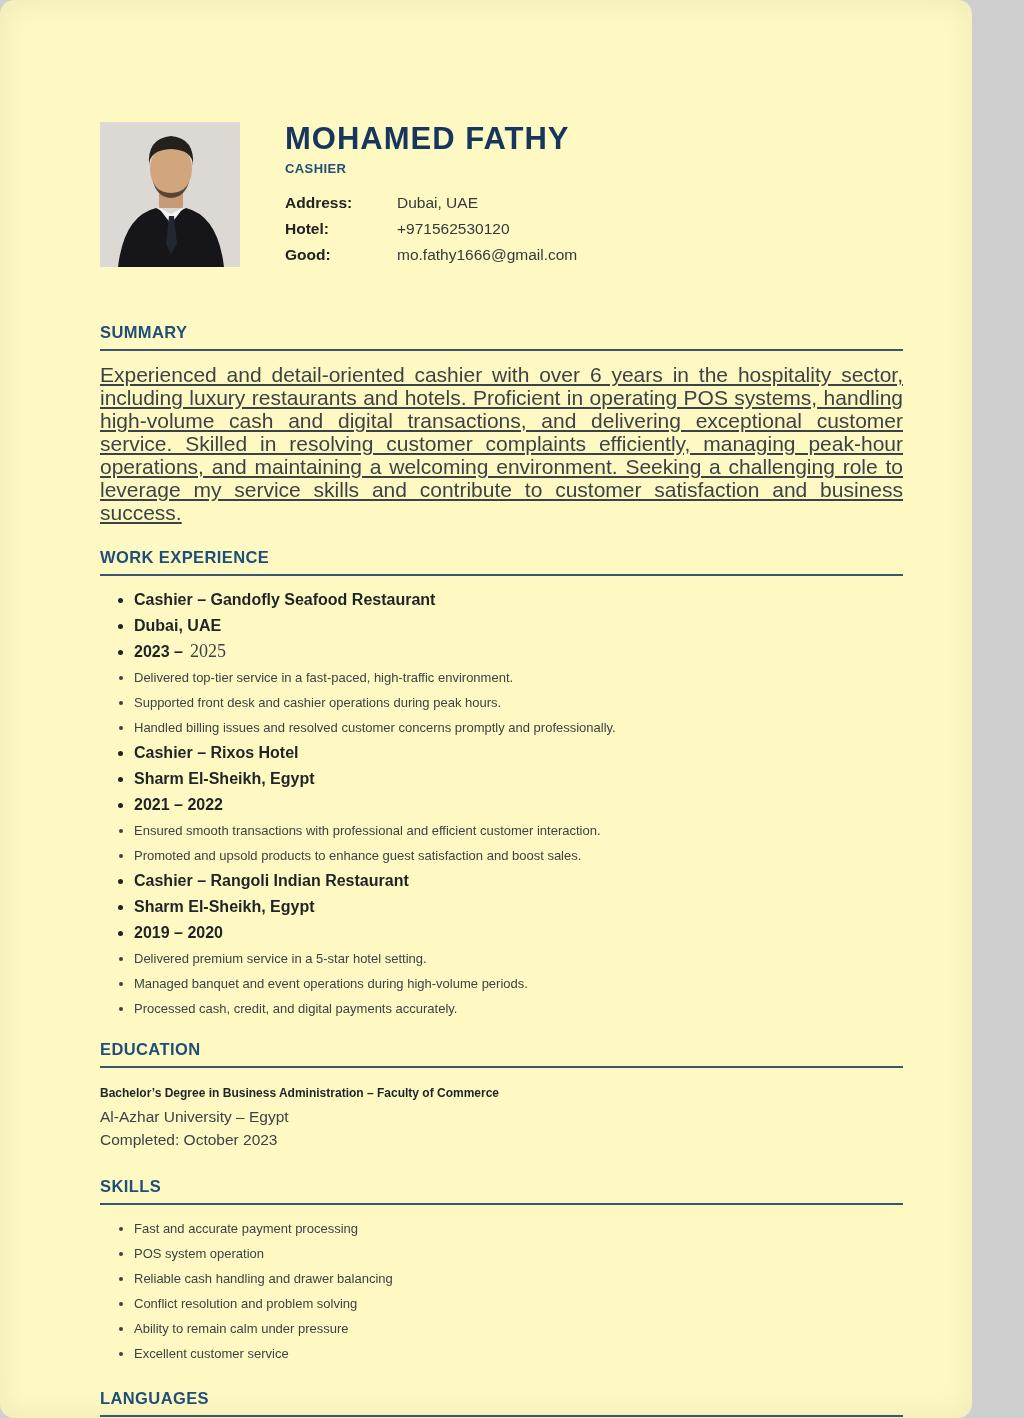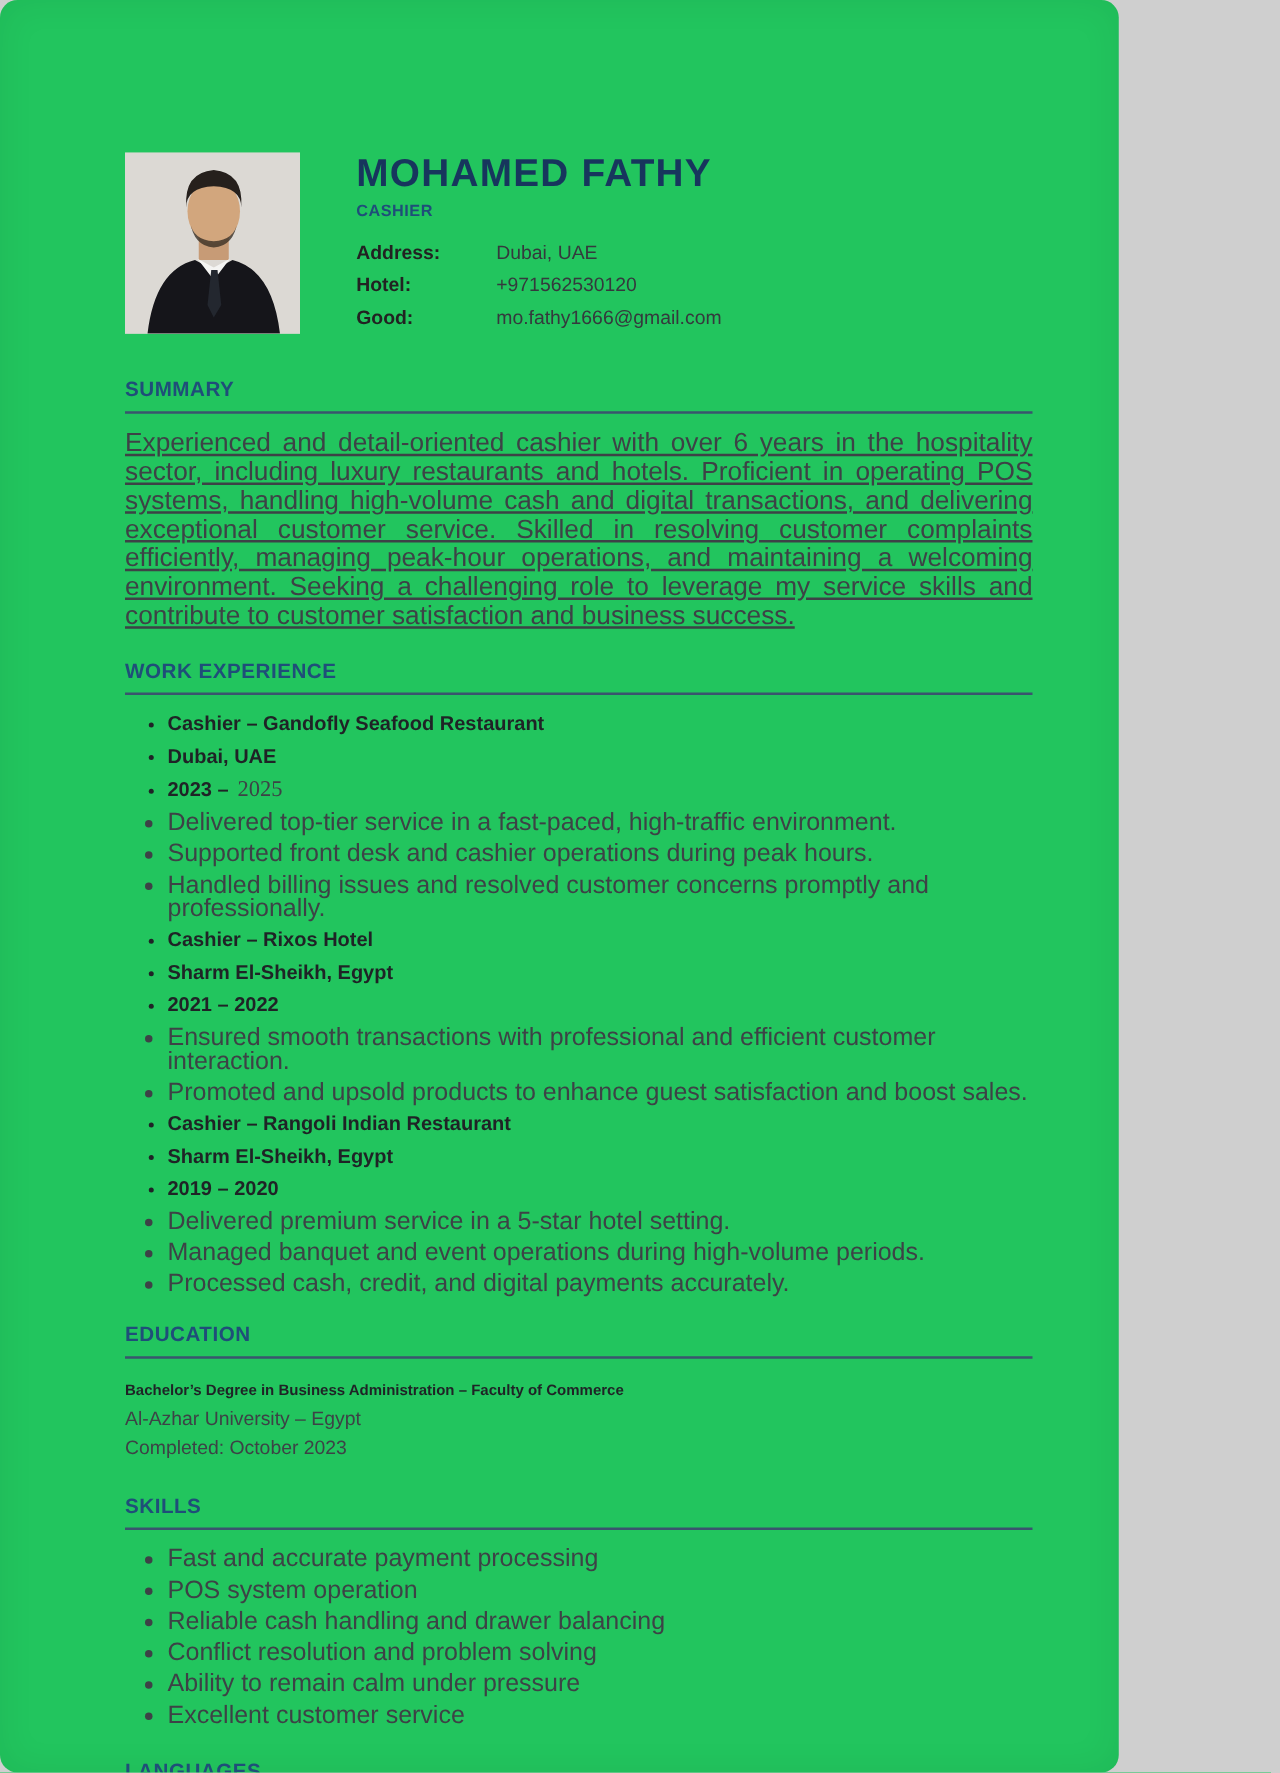--- a/index.html
+++ b/index.html
@@ -11,22 +11,22 @@
   }
   *{margin:0;padding:0;box-sizing:border-box;}
   html,body{width:1024px;}
   body{
     width:1024px;height:1418px;
     background:#cfcfcf;
     font-family:"Liberation Sans","DejaVu Sans",sans-serif;
     overflow:hidden;
   }
   .page{
-    width:895px;height:1418px;
-    background:#22c55e;
+    width:972px;height:1418px;
+    background:#fef9c3;
     border-radius:14px;
     box-shadow:inset 0 0 30px rgba(0,0,0,0.07);
     padding:122px 69px 20px 100px;
     overflow:hidden;
   }
   
   .header{display:flex;align-items:flex-start;}
   .photo{
     width:140px;height:145px;flex:0 0 140px;
     overflow:hidden;background:#dcd9d4;
@@ -58,32 +58,32 @@
   .summary-text{
     margin-top:12px;
     font-size:21px;line-height:23px;color:var(--body);
     text-align:justify;
     text-decoration:underline;
   }
   ul.blist{
     margin:14px 0 0 0;padding-left:34px;list-style:disc;
   }
   ul.blist li{
-    font-size:20px;color:var(--body);
+    font-size:13px;color:var(--body);
     line-height:19px;margin-bottom:6px;
   }
   ul.blist li.b{
     font-weight:700;color:var(--bold-text);font-size:16px;
     margin-bottom:7px;
   }
   li .reg{font-weight:400;color:#3d4246;margin-left:7px;font-family:Liberation Serif, serif;font-size:18px;}
   
   .edu{margin-top:14px;font-size:15.5px;line-height:23px;color:var(--body);}
   .edu .degree{font-weight:700;color:var(--bold-text);font-size:12px;}
-  .sec-summary{margin-top:35px;}
+  .sec-summary{margin-top:55px;}
   .sec-work{margin-top:24px;}
   .sec-education{margin-top:22px;}
   .sec-skills{margin-top:26px;}
   .sec-languages{margin-top:26px;}
 </style>
 </head>
 <body>
 
 <div class="page">
 

